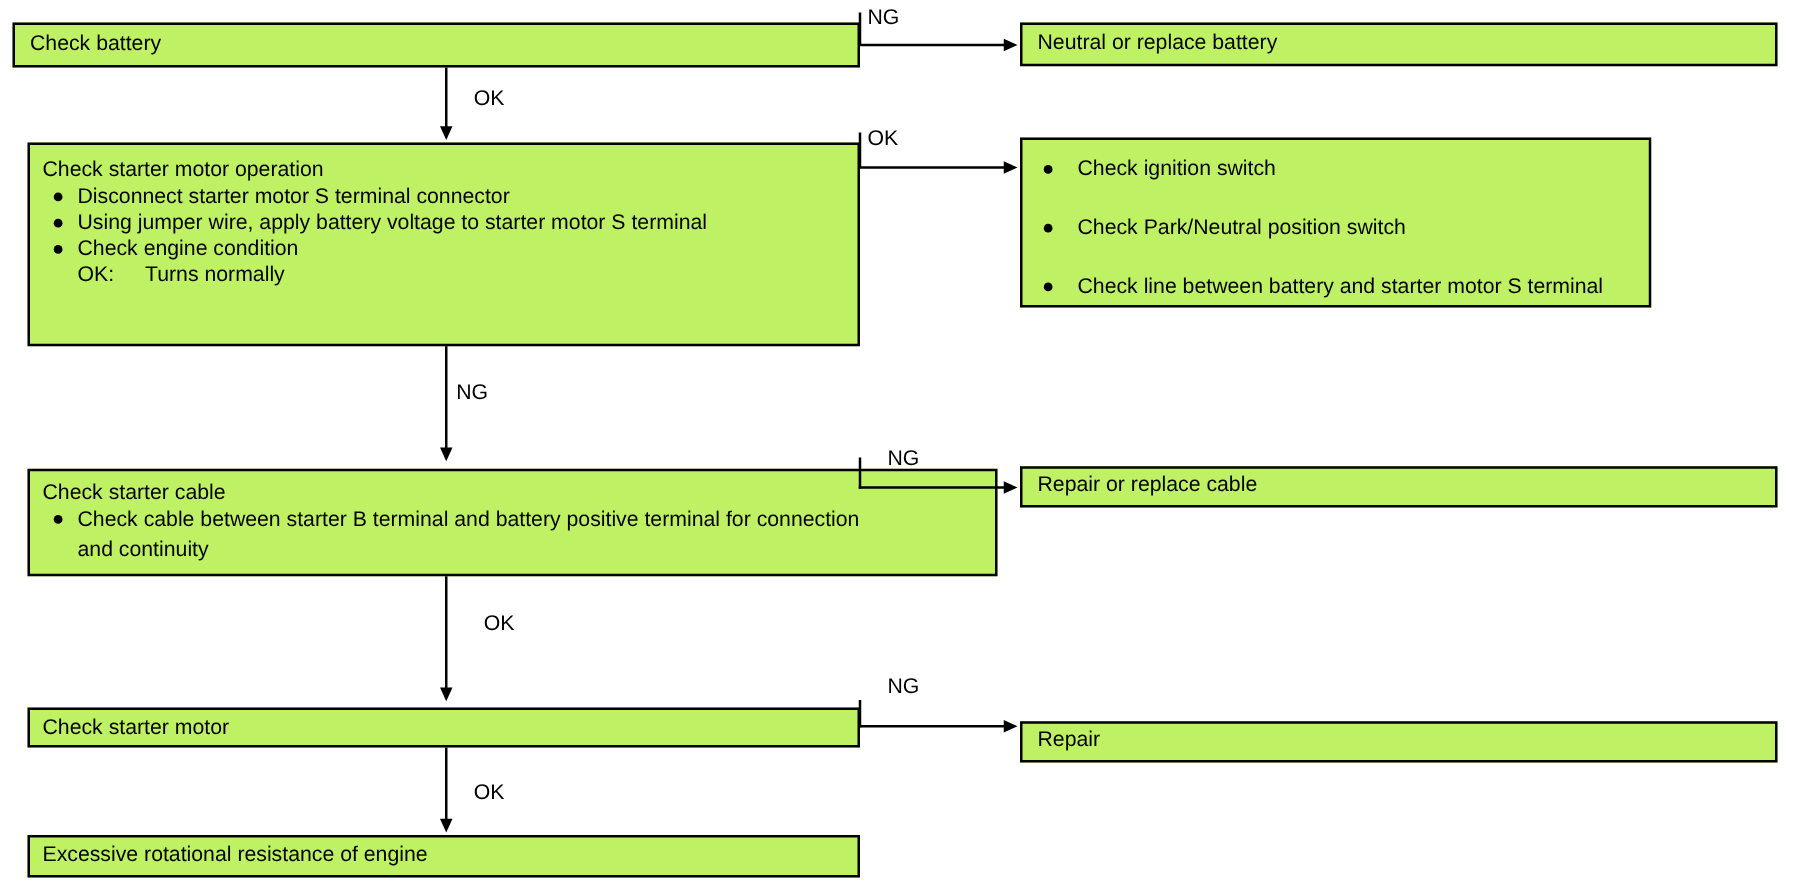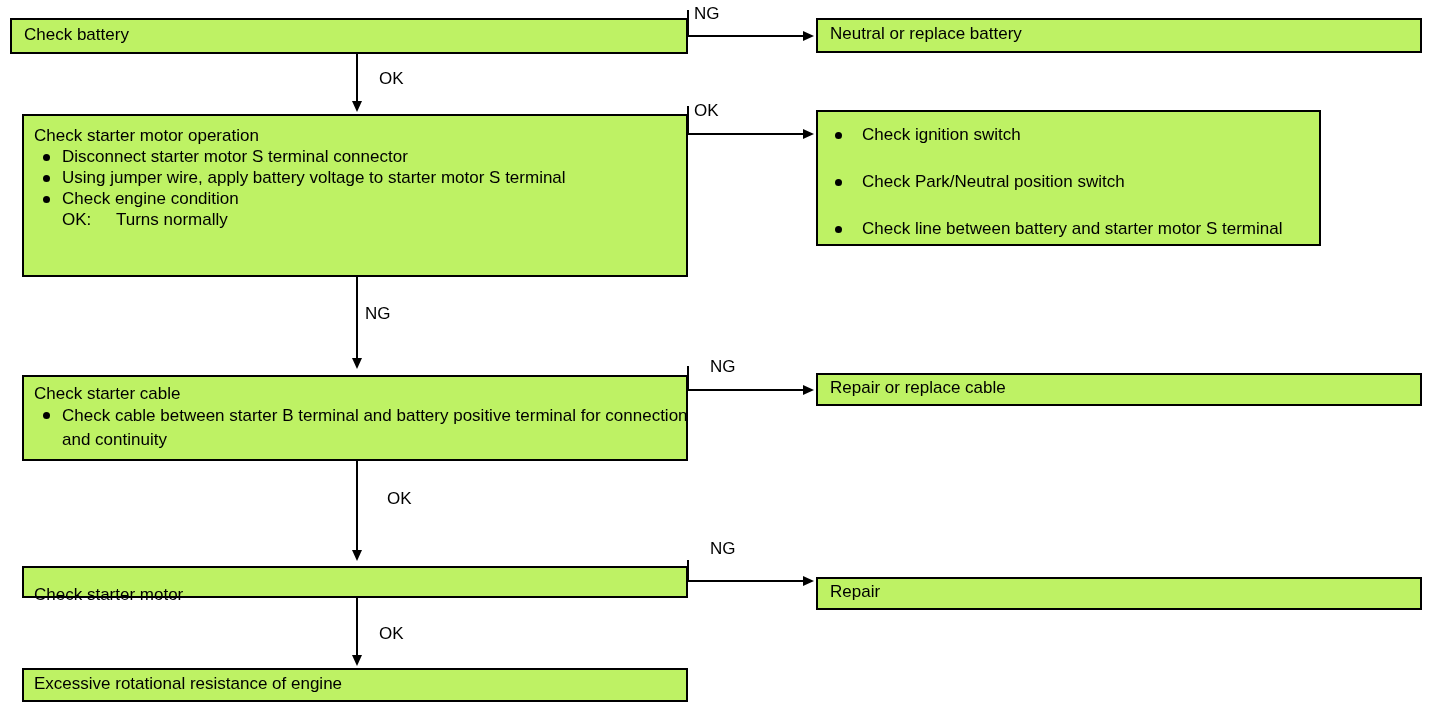--- a/index.html
+++ b/index.html
@@ -152,21 +152,21 @@
         <li style="padding-left:36px;">Check  Park/Neutral  position  switch</li>
         <li style="padding-left:36px;">Check line between battery and starter motor S terminal</li>
       </ul>
     </div>
   </div>
 
   <div class="vline" style="left:356px; top:277px; height:82px;"></div>
   <div class="arrow-down" style="left:352px; top:358px;"></div>
   <div class="edge-label" style="left:365px; top:305px;">NG</div>
 
-  <div class="box" style="left:22px; top:375px; width:666px; height:86px;">
+  <div class="box" style="left:22px; top:375px; width:776px; height:86px;">
     <div class="box-inner" style="padding-top:7px; padding-left:10px;">
       <div class="box-title">Check starter cable</div>
       <ul class="bullets">
         <li style="width:630px; line-height:24px;">Check cable between starter B terminal and battery positive terminal for connection and continuity</li>
       </ul>
     </div>
   </div>
 
   <div class="vline" style="left:687px; top:366px; height:25px;"></div>
   <div class="hline" style="left:687px; top:389px; width:119px;"></div>
@@ -177,21 +177,21 @@
     <div class="box-inner" style="padding-top:3px;">
       <div class="box-title">Repair or replace cable</div>
     </div>
   </div>
 
   <div class="vline" style="left:356px; top:461px; height:90px;"></div>
   <div class="arrow-down" style="left:352px; top:550px;"></div>
   <div class="edge-label" style="left:387px; top:490px;">OK</div>
 
   <div class="box" style="left:22px; top:566px; width:666px; height:32px;">
-    <div class="box-inner" style="padding-top:17px; padding-left:10px;">
+    <div class="box-inner" style="padding-top:4px; padding-left:10px;">
       <div class="box-title">Check starter motor</div>
     </div>
   </div>
 
   <div class="vline" style="left:687px; top:560px; height:22px;"></div>
   <div class="hline" style="left:687px; top:580px; width:119px;"></div>
   <div class="arrow-right" style="left:803px; top:576px;"></div>
   <div class="edge-label" style="left:710px; top:540px;">NG</div>
 
   <div class="box" style="left:816px; top:577px; width:606px; height:33px;">

